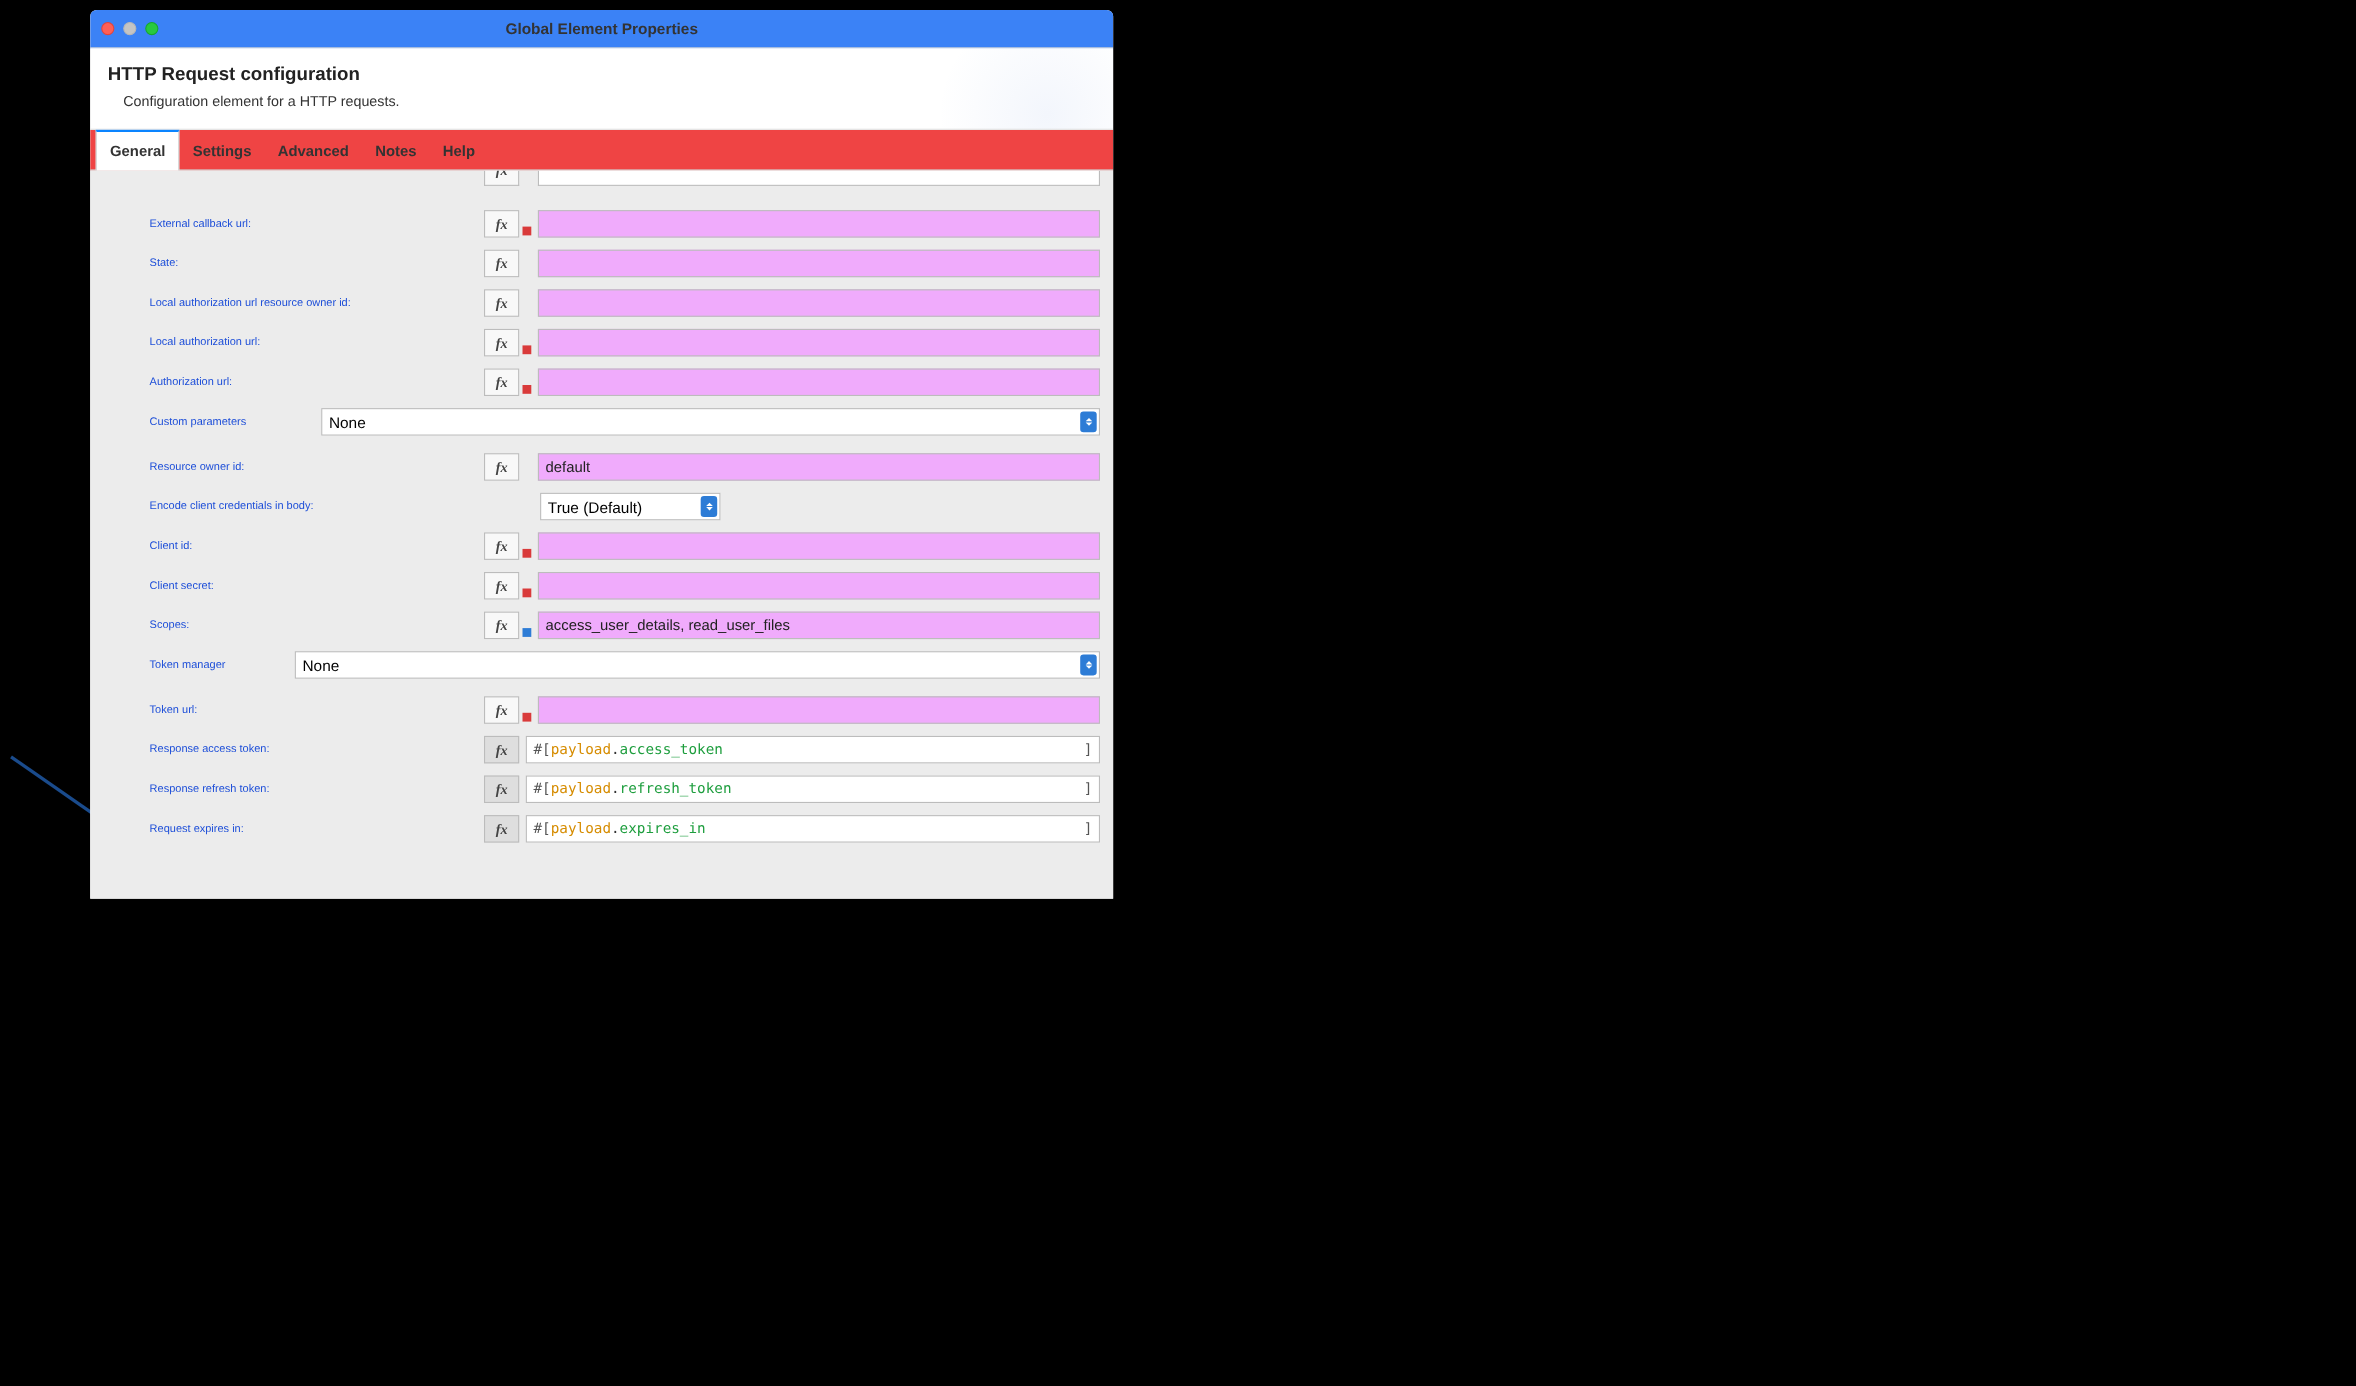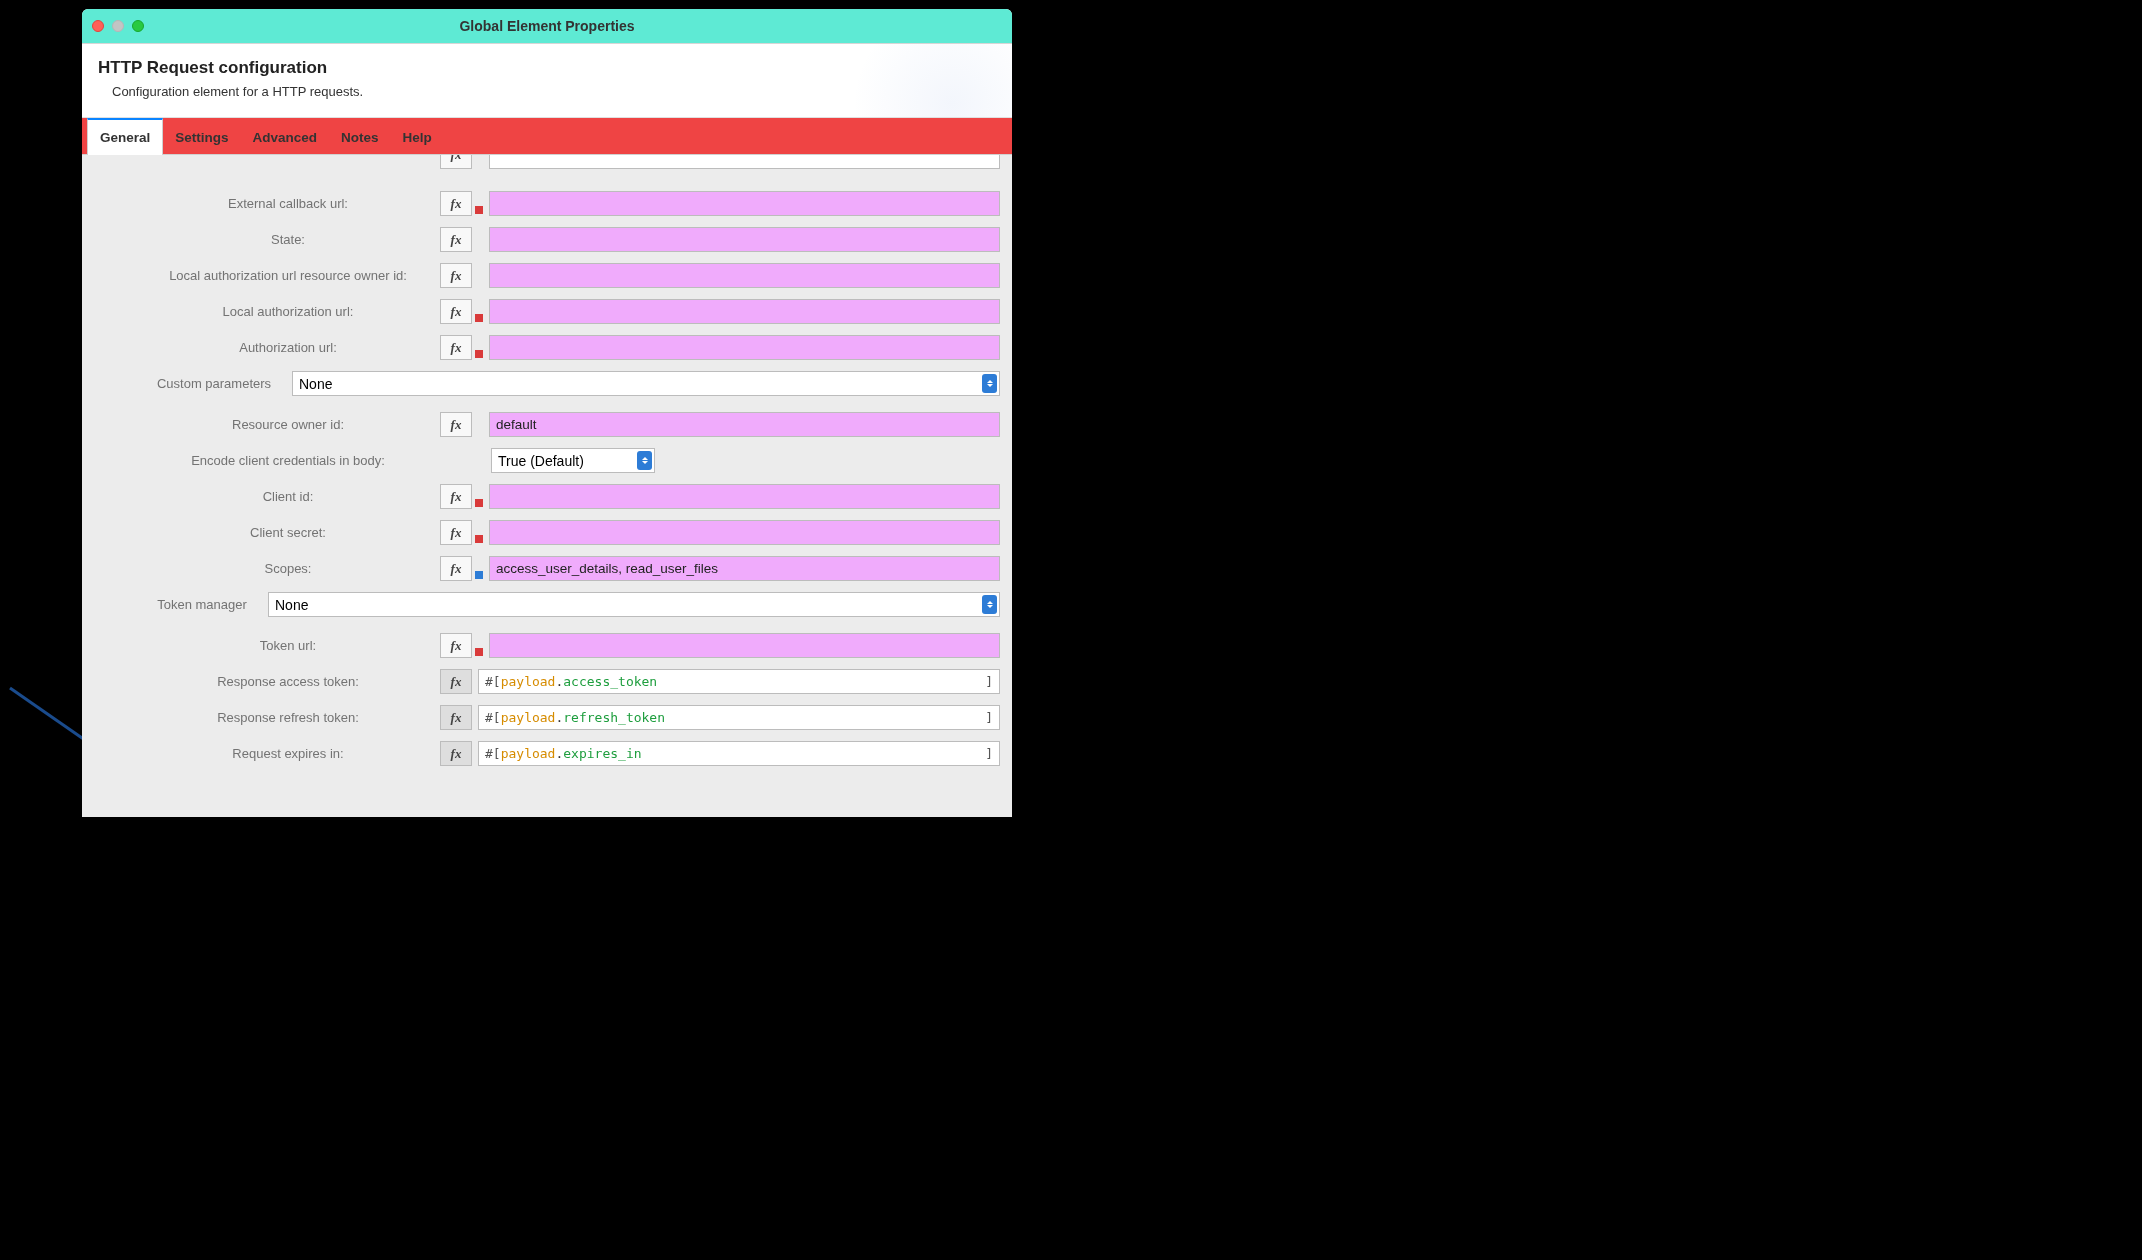--- a/index.html
+++ b/index.html
@@ -18,21 +18,21 @@
       width: 930px;
       height: 808px;
       background: #fff;
       border-radius: 6px 6px 0 0;
       overflow: hidden;
       display: flex;
       flex-direction: column;
     }
     .titlebar {
       height: 35px;
-      background: #5eead4;
+      background: #3b82f6;
       display: flex;
       align-items: center;
       padding: 0 10px;
       position: relative;
       border-bottom: 1px solid #d6d6d6;
     }
     .traffic-lights { display: flex; gap: 8px; align-items: center; }
     .traffic-light {
       width: 12px; height: 12px; border-radius: 50%;
     }
@@ -90,24 +90,23 @@
       padding: 0 12px 10px 54px;
     }
     .row {
       display: flex;
       align-items: center;
       margin-top: 11px;
       min-height: 25px;
     }
     .label {
       width: 304px;
-      font-size: 13px;
-      color: #737373;
+      font-size: 10px;
+      color: #1d4ed8;
       flex-shrink: 0;
-      text-align: center;
     }
     .label-narrow { width: 132px; }
     .label-mid { width: 156px; }
     .fx {
       width: 32px; height: 25px;
       background: #f8f8f8;
       border: 1px solid #bcbcbc;
       display: flex; align-items: center; justify-content: center;
       font-family: "Times New Roman", serif;
       font-style: italic;

